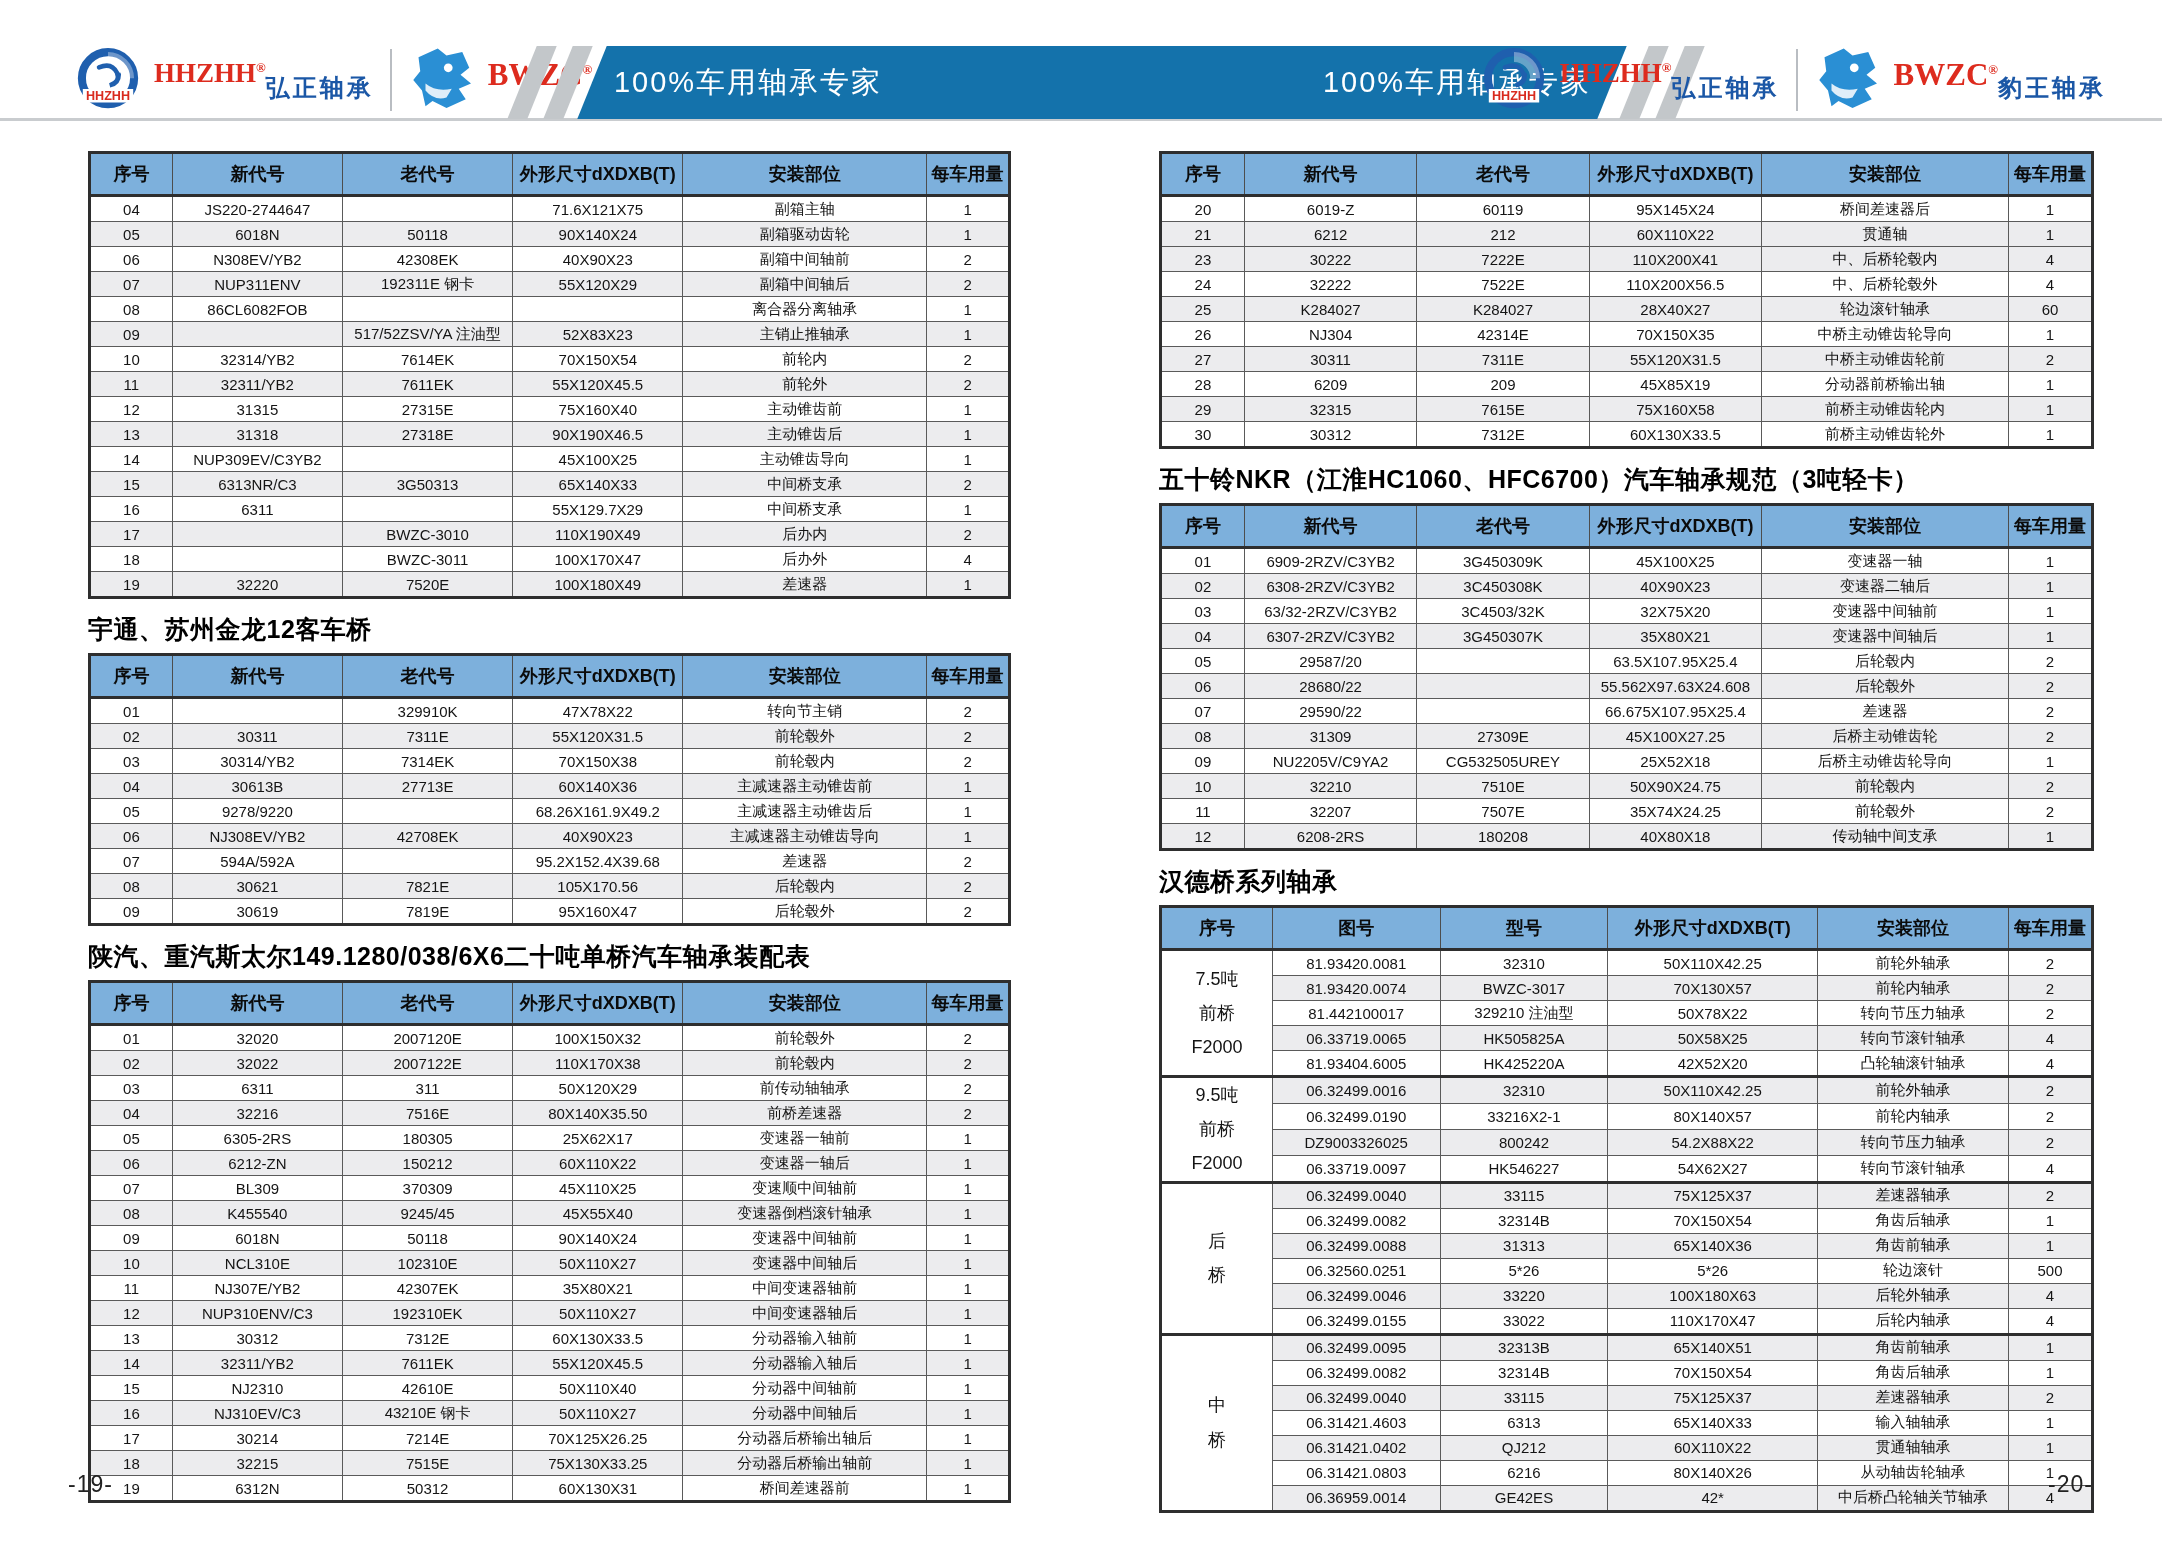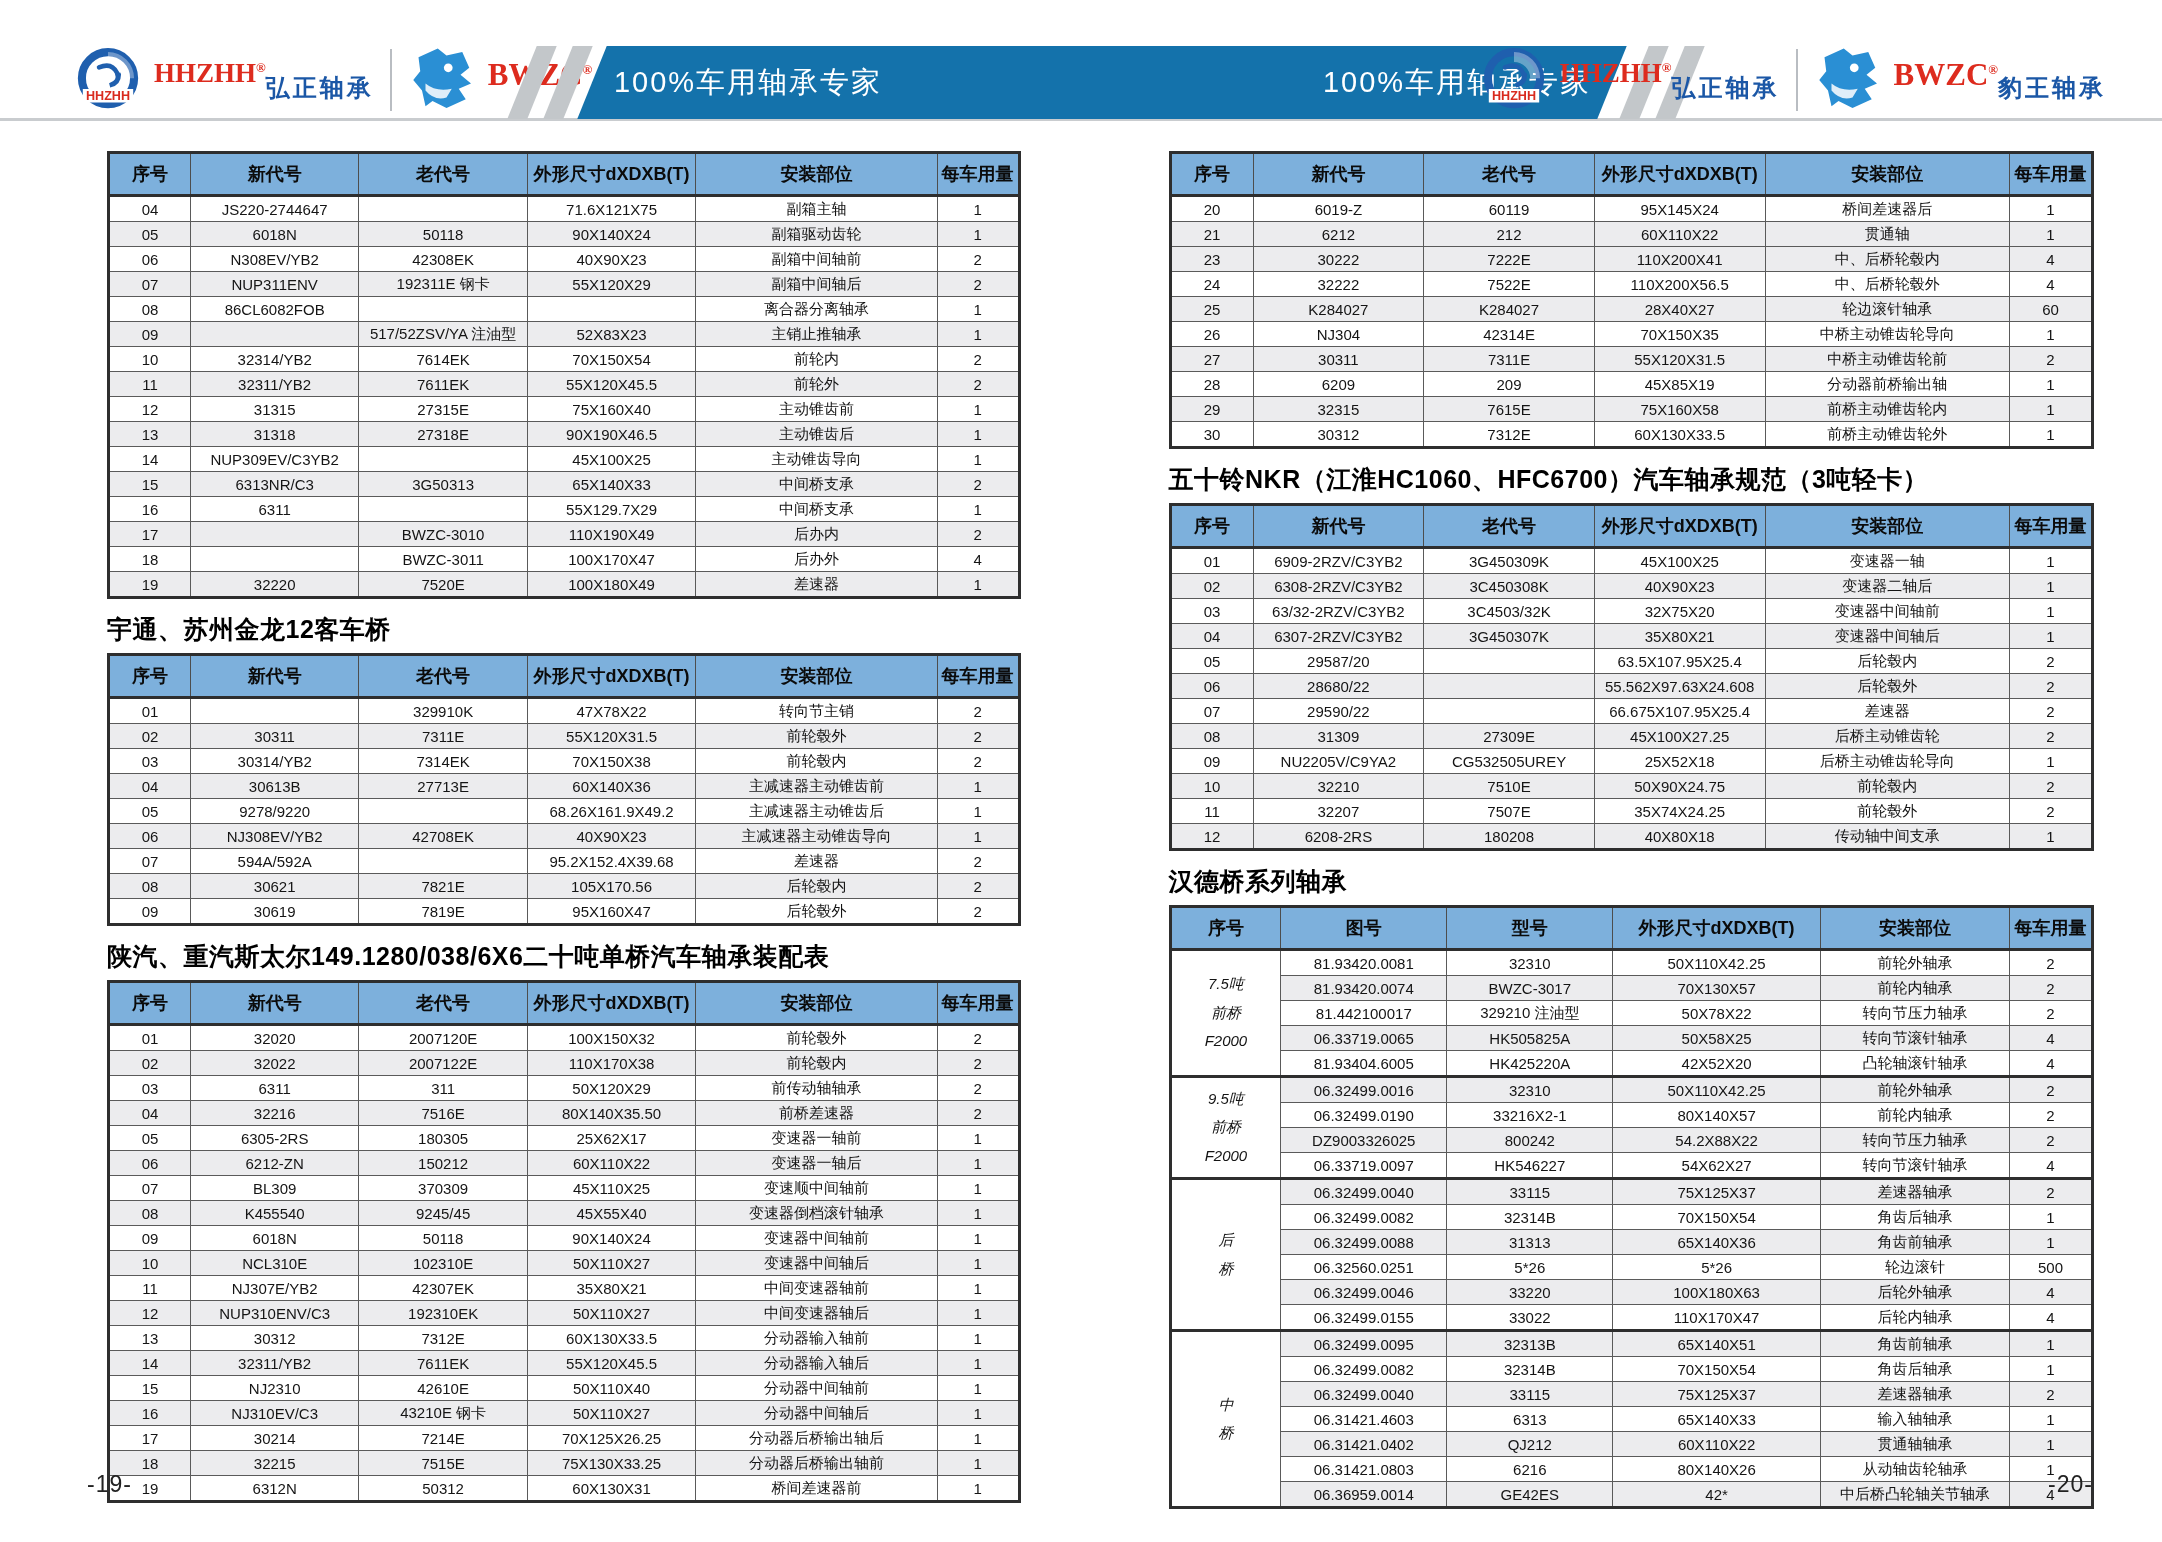--- a/index.html
+++ b/index.html
@@ -21,36 +21,36 @@
   .bb-right{right:56px;}
   .brand{display:flex;align-items:center;gap:10px;}
   .brand svg{display:block;}
   .btxt{display:flex;flex-direction:row;justify-content:center;line-height:1.05;}
   .btxt .en{font-family:"Liberation Serif","DejaVu Serif",serif;font-weight:bold;color:#dd2b1e;font-size:27px;}
   .btxt .en sup{font-size:13px;}
   .btxt .cn{font-weight:bold;color:#1b57a6;font-size:24px;letter-spacing:3px;margin-top:16px;}
   .brand-sep{width:2px;height:62px;background:#b9bdc2;margin:0 16px;}
 
   
-  .spread{display:flex;padding-left:19px;}
+  .spread{display:flex;}
   .page{position:relative;width:1081px;height:1421px;box-sizing:border-box;}
   .page-left{padding:30px 70px 0 88px;}
   .page-right{padding:30px 68px 0 78px;}
   .pagenum{position:absolute;bottom:44px;font-size:23px;color:#222;letter-spacing:1px;}
   .pn-left{left:68px;}
   .pn-right{right:69px;}
 
   
   .tbl-title{font-weight:bold;font-size:25px;color:#000;margin:14px 0 7px 0;letter-spacing:0.5px;white-space:nowrap;}
   table.cat{border-collapse:collapse;width:100%;table-layout:fixed;border:3px solid #2e2e2e;margin:0;}
   table.cat th{background:#7db0dc;font-weight:bold;font-size:18px;height:40px;border:1px solid #4d4d4d;border-bottom:3px solid #2e2e2e;padding:0 2px;color:#0b0b0b;}
   table.cat td{height:24px;font-size:15px;text-align:center;border:1px solid #5a5a5a;padding:0 4px;white-space:nowrap;overflow:hidden;background:#fff;color:#141414;}
   table.cat tr.alt td{background:#ececee;}
   table.cat tr.group-start td{border-top:3px solid #2e2e2e;}
-  table.cat td.group-label{background:#fff !important;font-size:15px;line-height:1.9;font-weight:400;font-style:italic;}
+  table.cat td.group-label{background:#fff !important;font-size:18px;line-height:1.9;font-weight:400;}
 </style>
 </head>
 <body>
 
 <div class="sheet">
 
   <header class="topbar">
 
     <div class="brandblock bb-left">
       <div class="brand">

